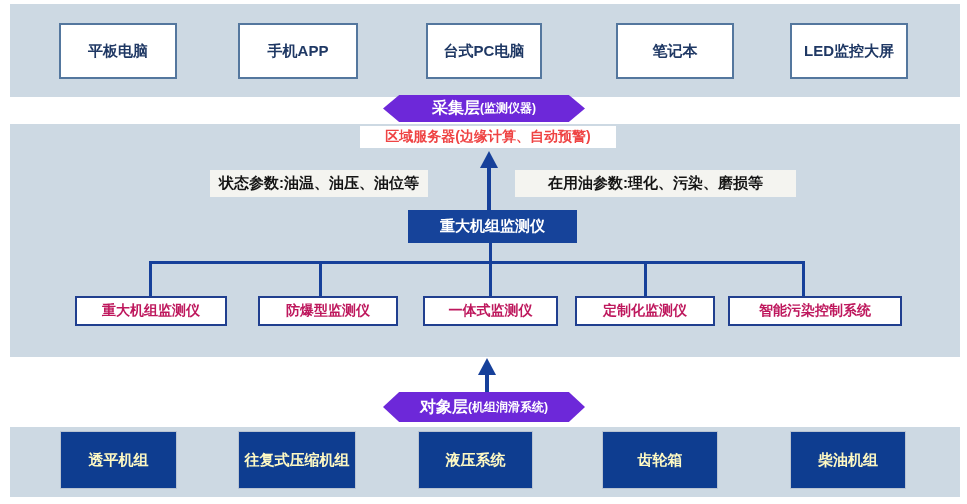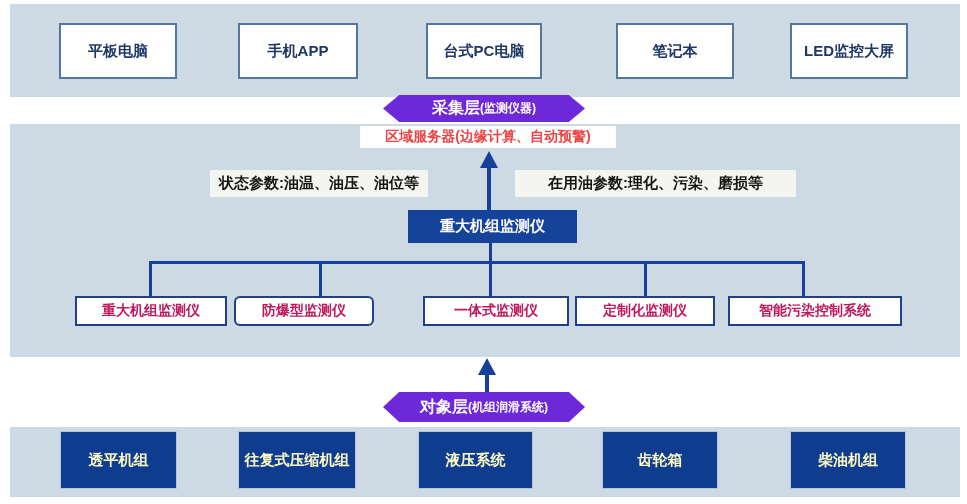--- a/index.html
+++ b/index.html
@@ -49,21 +49,21 @@
   .h-connector{left:149px;top:261px;width:656px;height:3px;}
   .stub{top:261px;width:3px;height:35px;}
   .s0{left:149px;} .s1{left:319px;} .s2{left:489px;} .s3{left:644px;} .s4{left:802px;}
   .a2-head{left:478px;top:358px;}
   .a2-shaft{left:485px;top:373px;width:4px;height:20px;}
 
   .instr-box{position:absolute;top:296px;height:30px;background:#ffffff;
     border:2px solid #203f8f;box-sizing:border-box;display:flex;align-items:center;
     justify-content:center;color:#be185d;font-weight:bold;font-size:14px;z-index:2;
     white-space:nowrap;}
-  .i0{left:75px;width:152px;} .i1{left:234px;width:140px;border-radius:6px;} .i2{left:423px;width:146px;}
+  .i0{left:75px;width:152px;} .i1{left:258px;width:140px;} .i2{left:423px;width:135px;}
   .i3{left:575px;width:140px;} .i4{left:728px;width:174px;}
 
   .machine-box{position:absolute;top:431px;height:58px;background:#0e3d90;
     border:1px solid #b9c4d2;box-sizing:border-box;display:flex;align-items:center;
     justify-content:center;color:#fef9c3;font-weight:bold;font-size:15px;z-index:2;
     white-space:nowrap;}
   .m0{left:60px;width:117px;} .m1{left:238px;width:118px;} .m2{left:418px;width:115px;}
   .m3{left:602px;width:116px;} .m4{left:790px;width:116px;}
 </style>
 </head>

